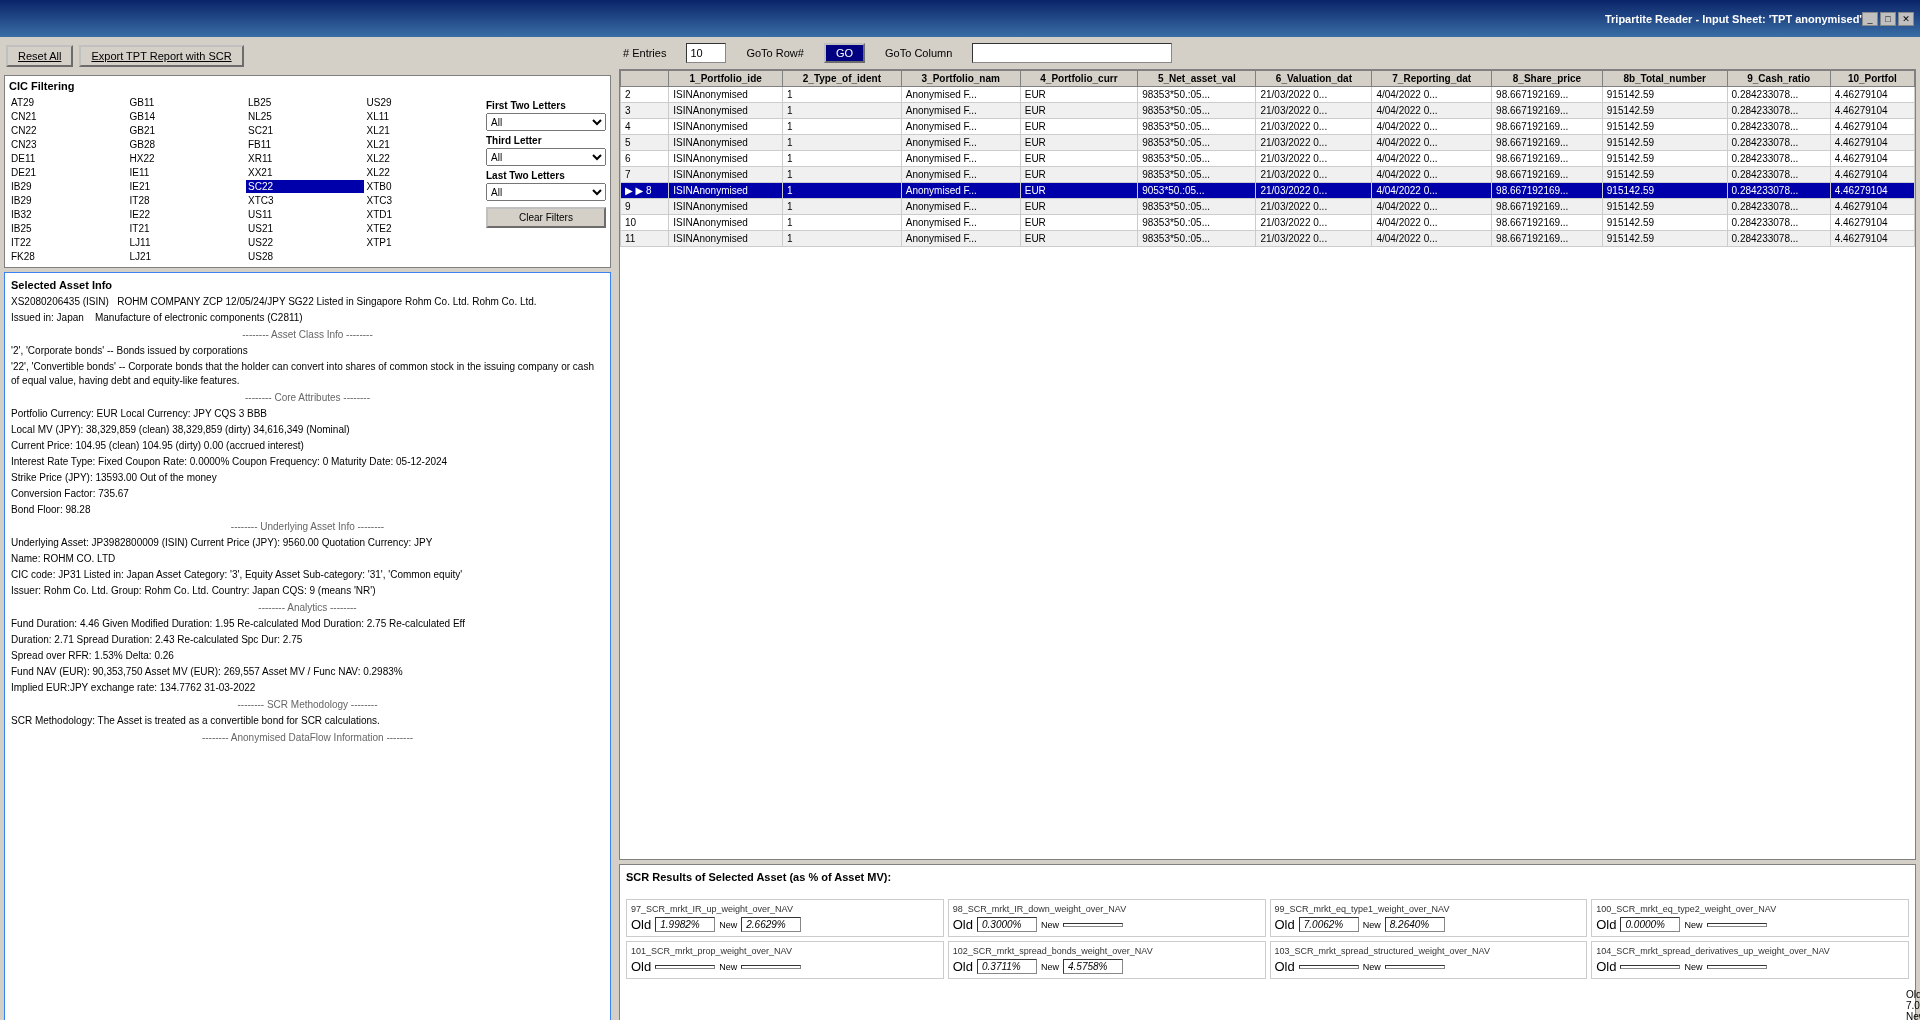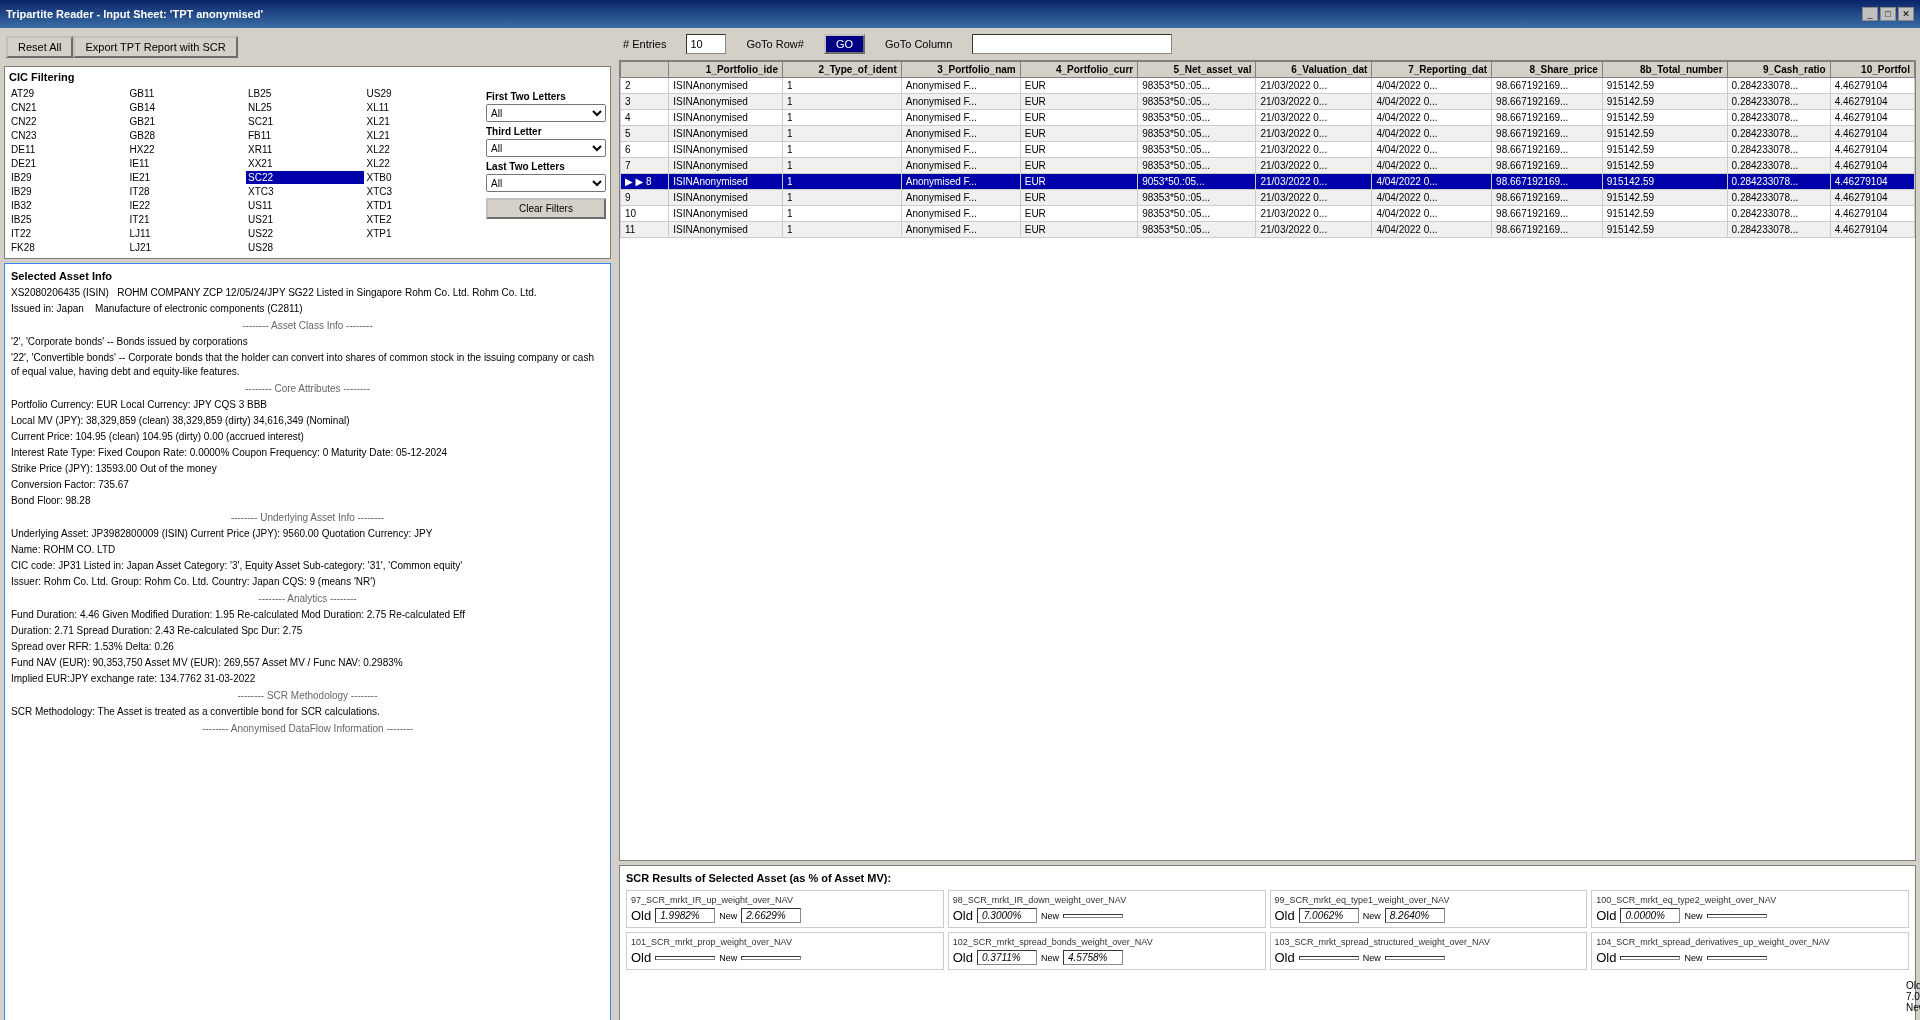--- a/index.html
+++ b/index.html
@@ -11,22 +11,22 @@
       width: 1920px;
       height: 1020px;
       overflow: hidden;
     }
     .title-bar {
       background: linear-gradient(to bottom, #0a246a, #3a6ea5);
       color: white;
       padding: 3px 6px;
       display: flex;
       align-items: center;
-      justify-content: space-between;
-      height: 28px;
+      justify-content: flex-end;
+      height: 37px;
     }
     .title-bar-title {
       font-size: 11px;
       font-weight: bold;
     }
     .title-bar-controls {
       display: flex;
       gap: 2px;
     }
     .title-btn {
@@ -48,22 +48,23 @@
     }
     .left-panel {
       width: 615px;
       padding: 4px;
       display: flex;
       flex-direction: column;
       gap: 4px;
     }
     .toolbar {
       display: flex;
-      gap: 0;
+      gap: 6px;
       padding: 4px 2px;
+      text-decoration: underline;
     }
     .btn {
       padding: 3px 10px;
       font-size: 11px;
       cursor: pointer;
       border: 2px outset #c0c0c0;
       background: #d4d0c8;
       font-family: inherit;
     }
     .btn-primary {
@@ -196,21 +197,21 @@
       font-size: 10px;
     }
     table thead {
       background: #d4d0c8;
       position: sticky;
       top: 0;
     }
     table th {
       border: 1px solid #808080;
       padding: 2px 4px;
-      text-align: right;
+      text-align: center;
       font-weight: bold;
       white-space: nowrap;
       background: #d4d0c8;
     }
     table td {
       border: 1px solid #ccc;
       padding: 2px 4px;
       white-space: nowrap;
     }
     table tr:nth-child(even) td {
@@ -224,21 +225,21 @@
       content: '▶ ';
     }
     .scr-section {
       background: white;
       border: 1px solid #808080;
       padding: 6px;
     }
     .scr-title {
       font-weight: bold;
       font-size: 11px;
-      margin-bottom: 6px;
+      margin-bottom: 16px;
     }
     .scr-grid {
       display: grid;
       grid-template-columns: repeat(4, 1fr);
       gap: 4px;
     }
     .scr-item {
       border: 1px solid #ccc;
       padding: 4px;
       font-size: 10px;

